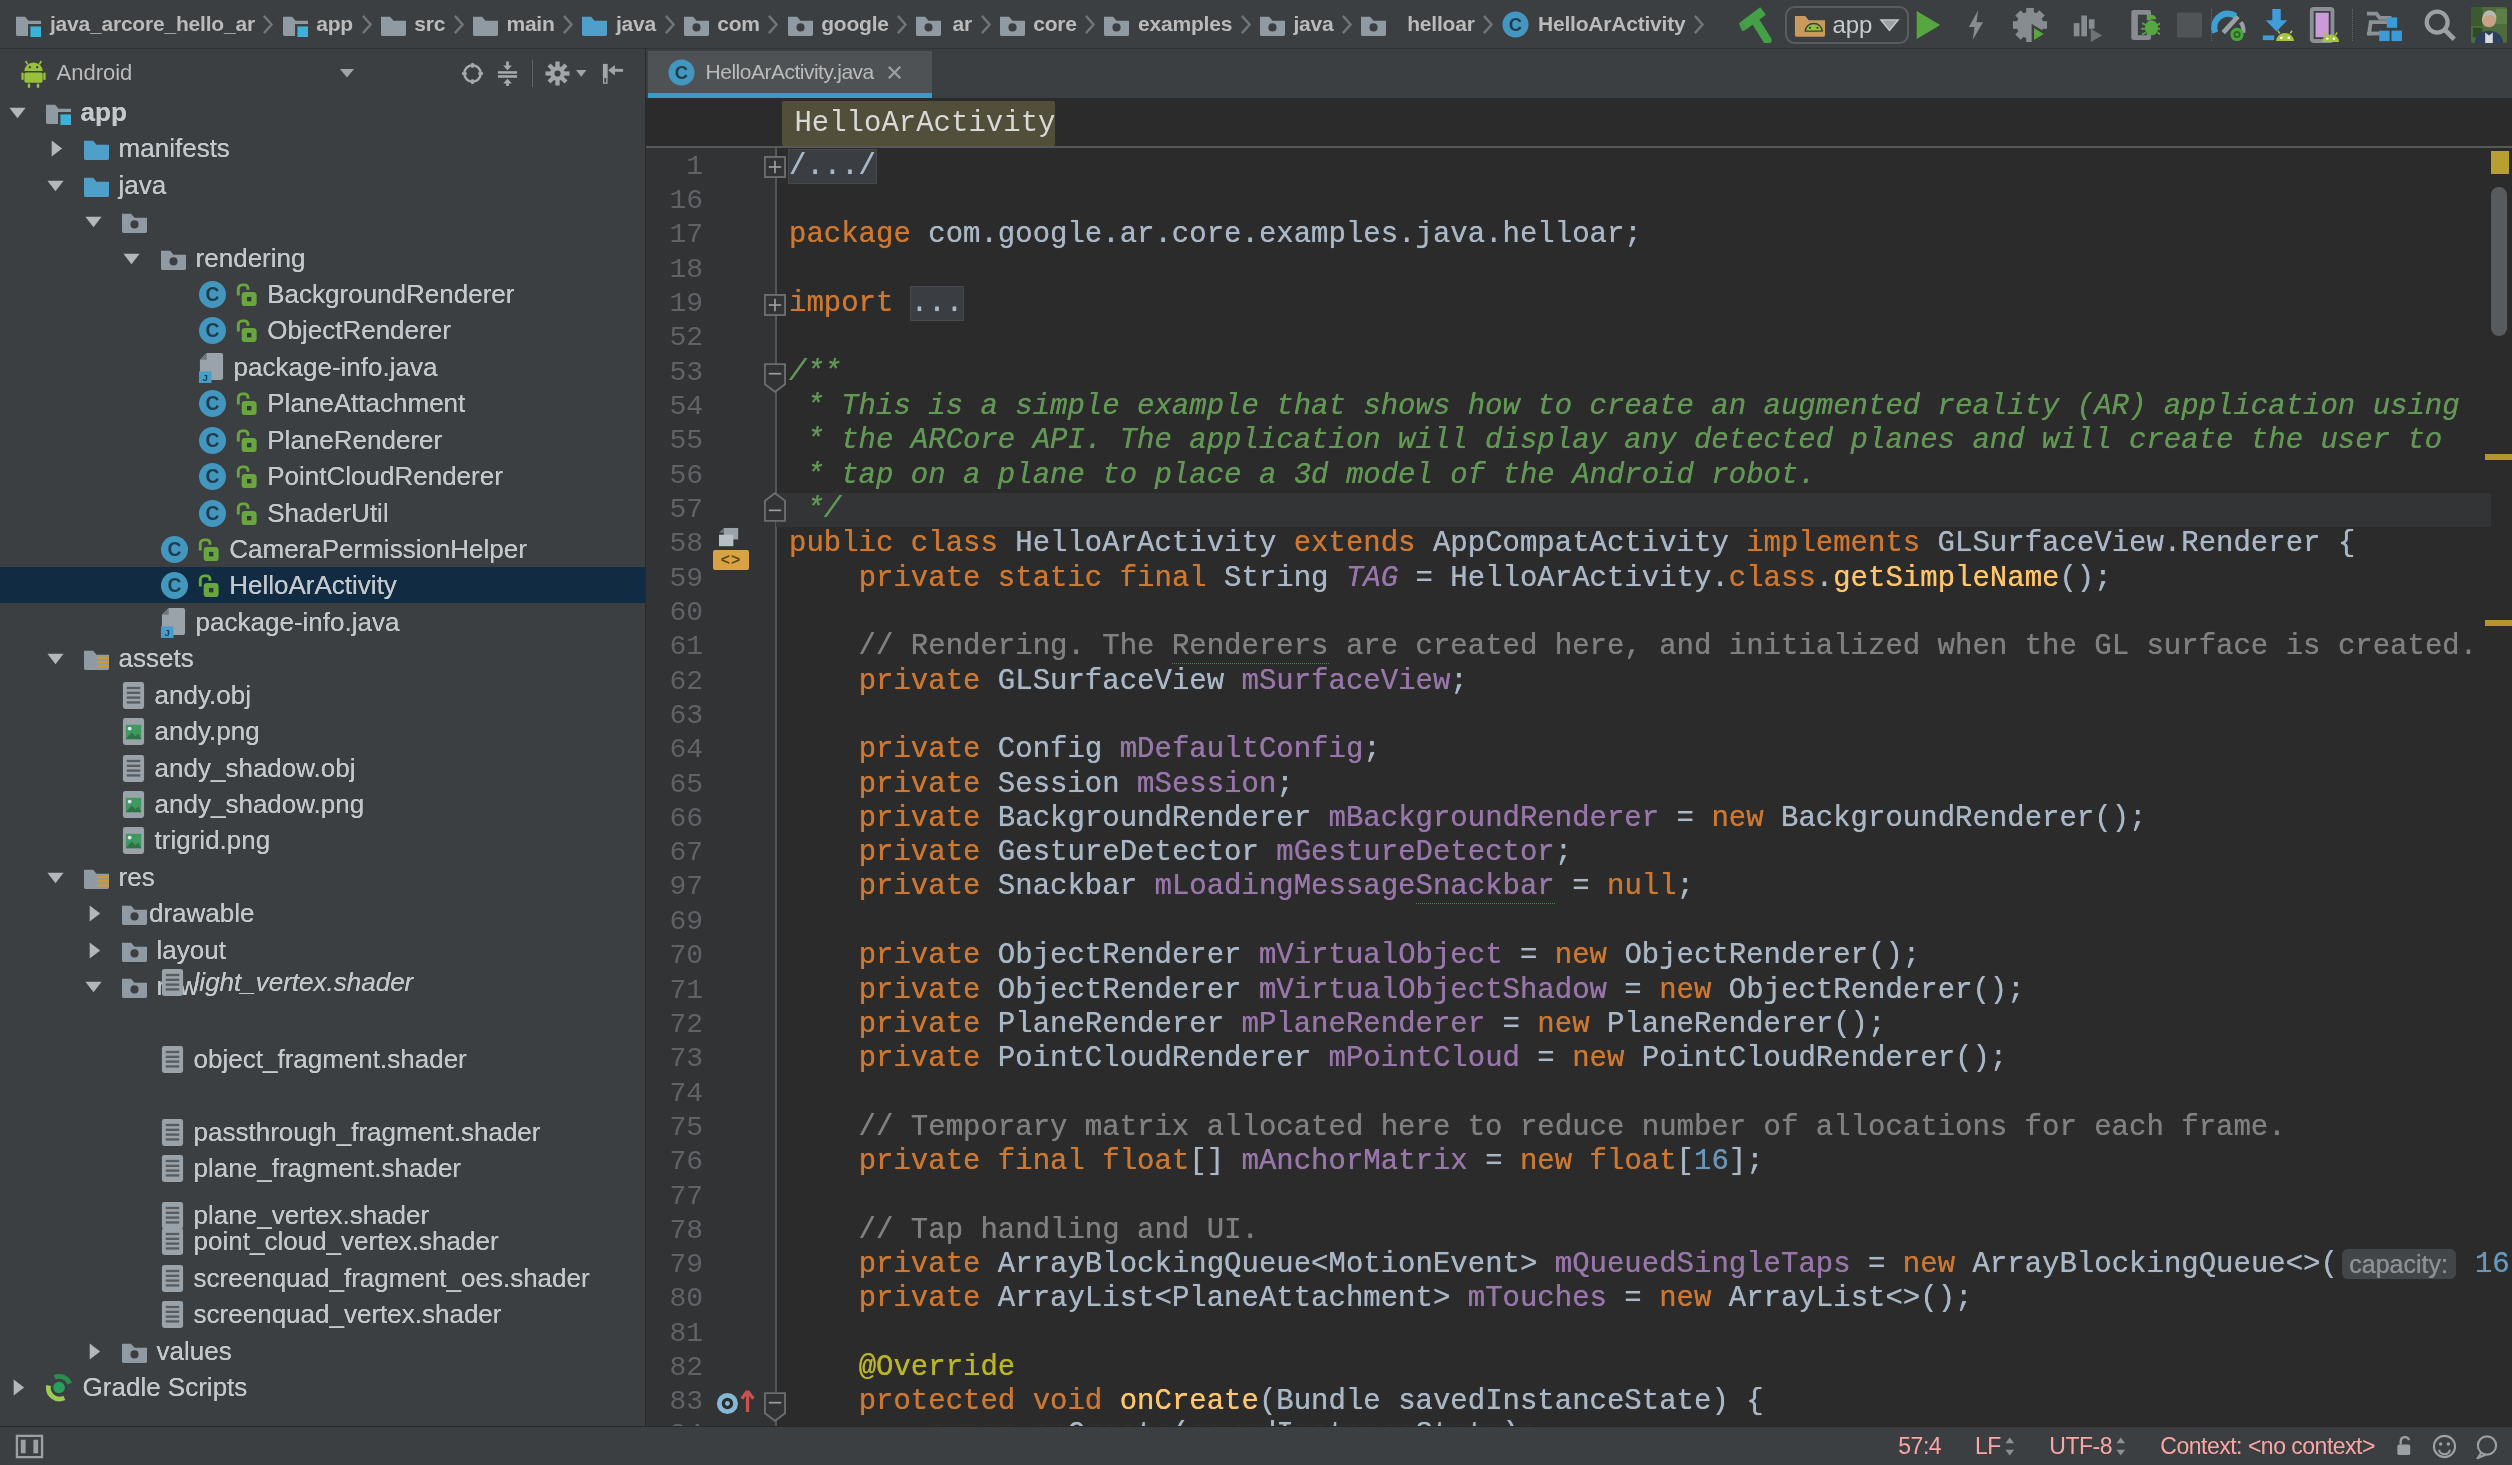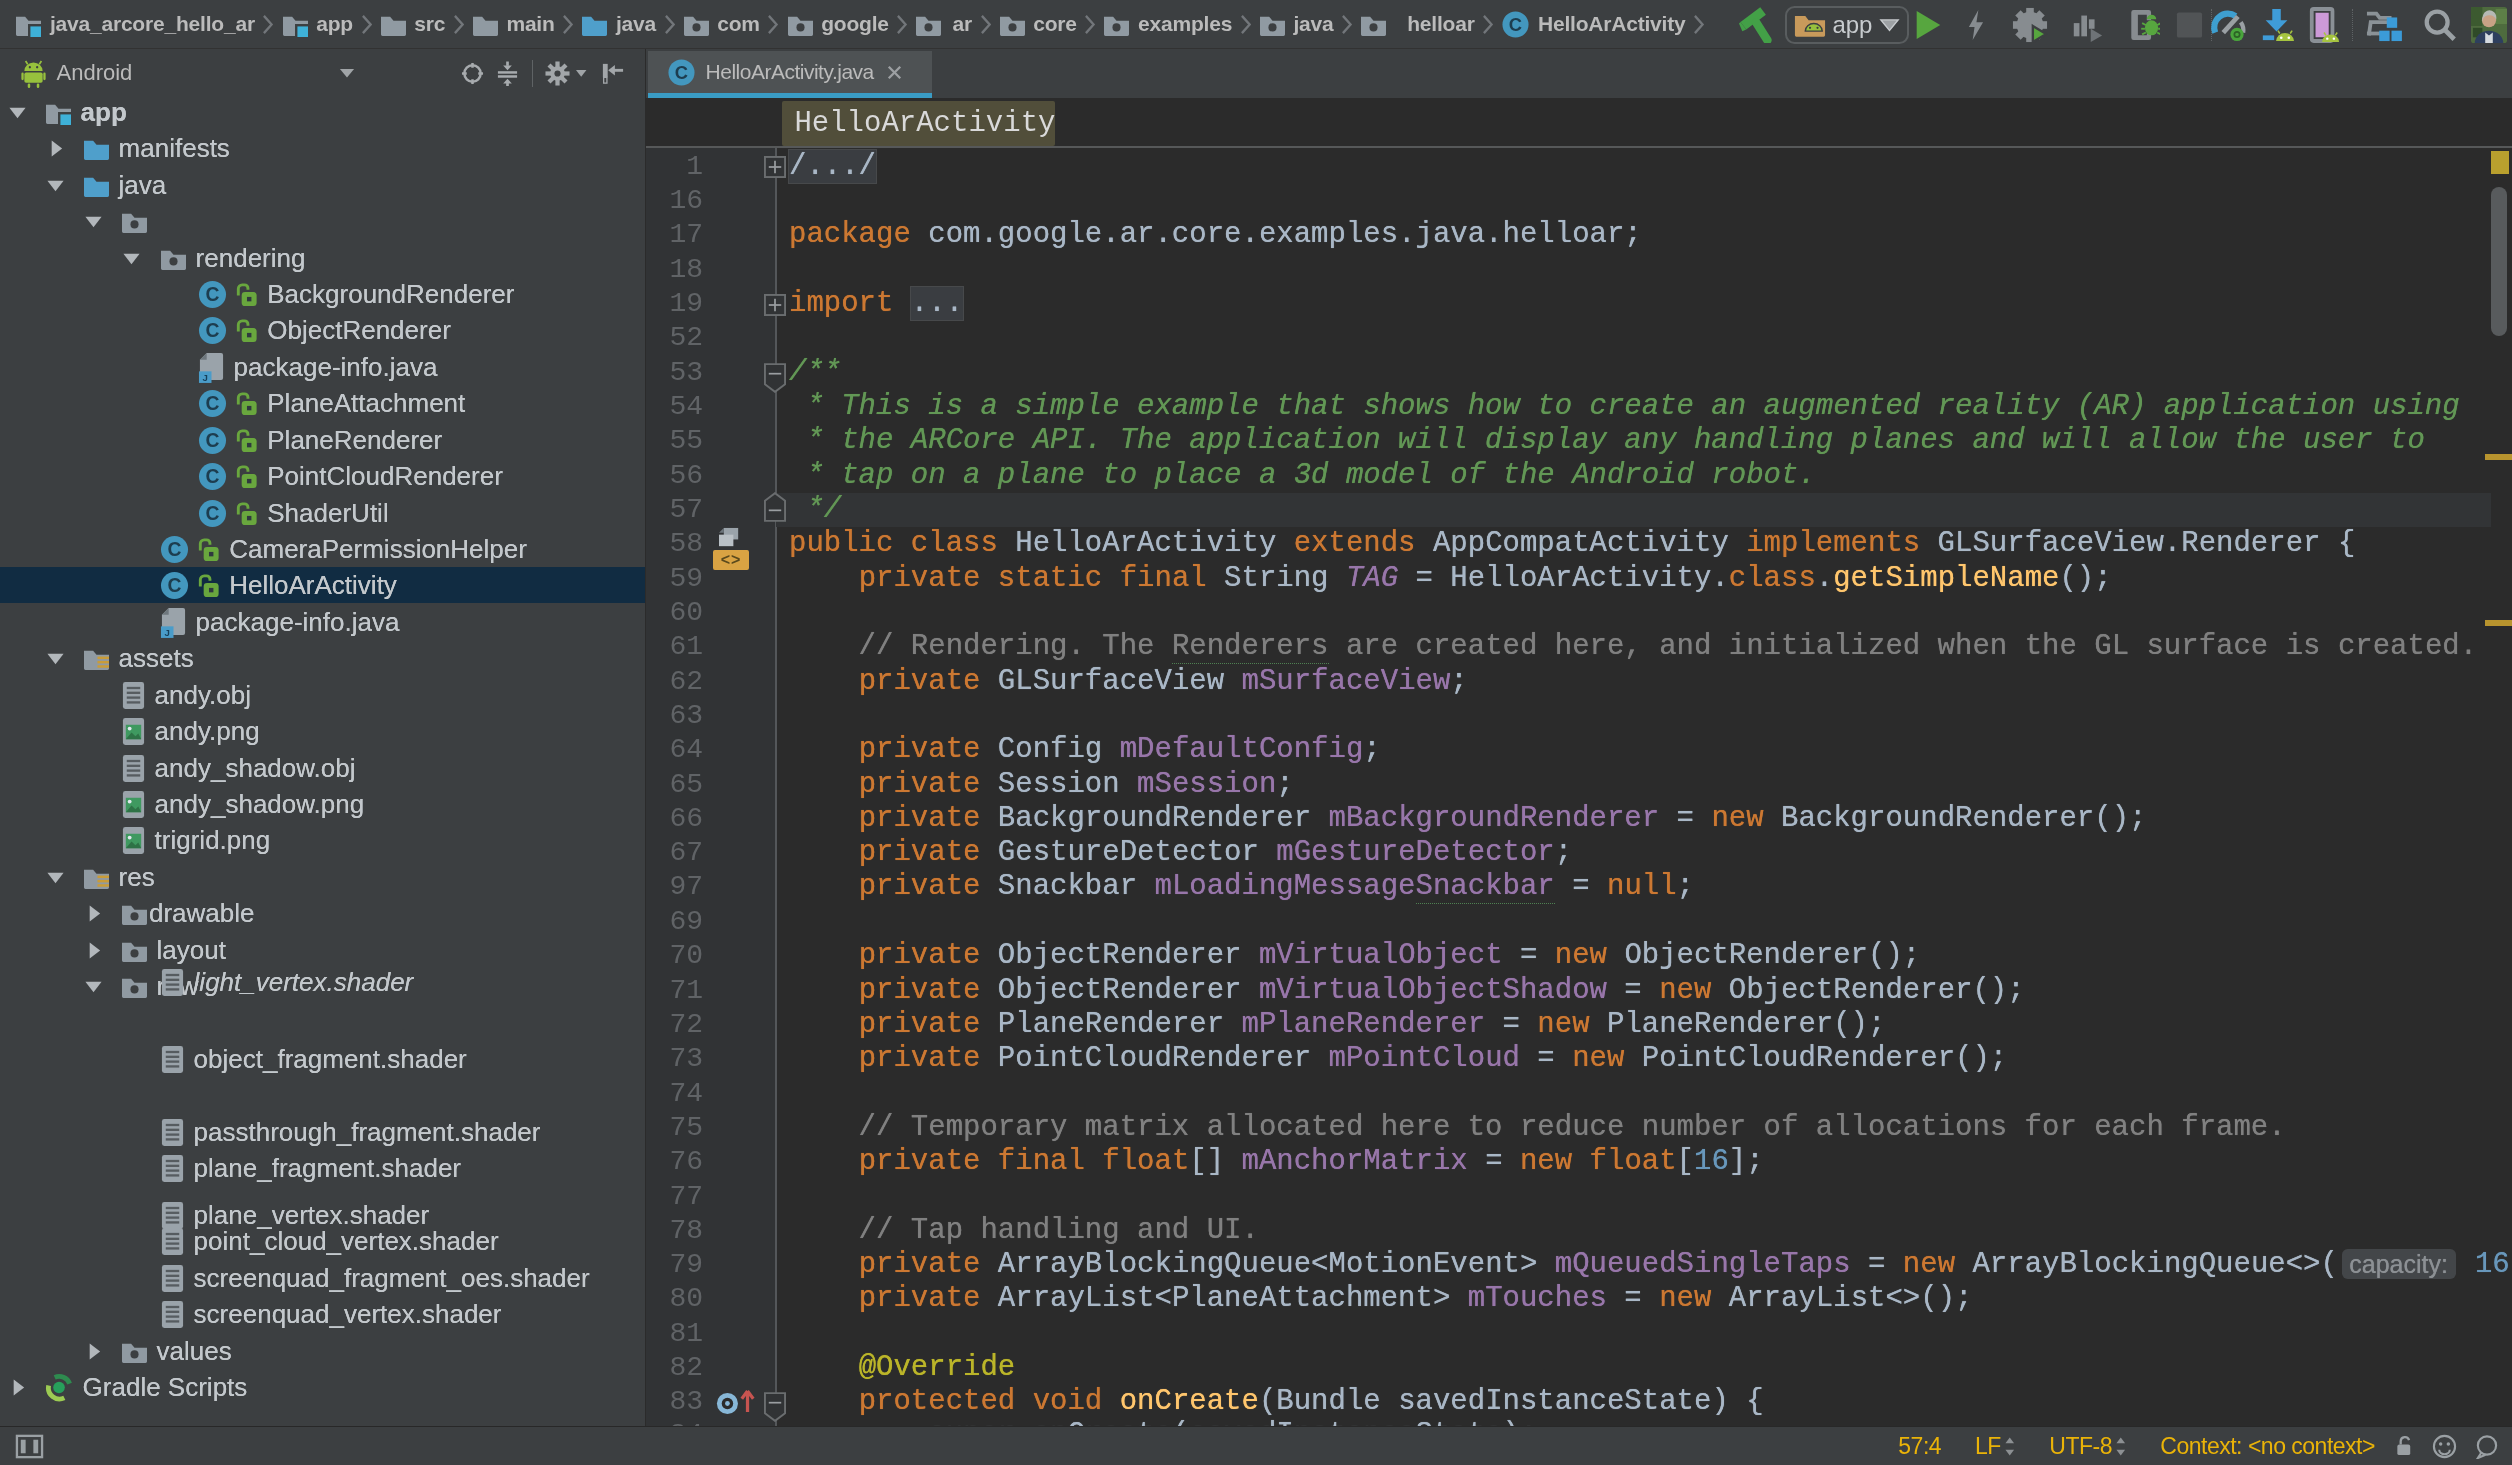--- a/index.html
+++ b/index.html
@@ -841,21 +841,21 @@
     <div class="cl" style="left:143px;top:120px;"><span class="kw">package</span> com.google.ar.core.examples.java.helloar;</div>
     <div class="ln" style="left:0;top:155px;">18</div>
     <div class="ln" style="left:0;top:189px;">19</div>
     <div class="cl" style="left:143px;top:189px;"><span class="kw">import</span> <span class="foldbox">...</span></div>
     <div class="ln" style="left:0;top:223px;">52</div>
     <div class="ln" style="left:0;top:258px;">53</div>
     <div class="cl" style="left:143px;top:258px;"><span class="doc">/**</span></div>
     <div class="ln" style="left:0;top:292px;">54</div>
     <div class="cl" style="left:143px;top:292px;"><span class="doc"> * This is a simple example that shows how to create an augmented reality (AR) application using</span></div>
     <div class="ln" style="left:0;top:326px;">55</div>
-    <div class="cl" style="left:143px;top:326px;"><span class="doc"> * the ARCore API. The application will display any handling planes and will allow the user to</span></div>
+    <div class="cl" style="left:143px;top:326px;"><span class="doc"> * the ARCore API. The application will display any detected planes and will create the user to</span></div>
     <div class="ln" style="left:0;top:361px;">56</div>
     <div class="cl" style="left:143px;top:361px;"><span class="doc"> * tap on a plane to place a 3d model of the Android robot.</span></div>
     <div class="ln" style="left:0;top:395px;">57</div>
     <div class="cl" style="left:143px;top:395px;"><span class="doc"> */</span></div>
     <div class="ln" style="left:0;top:429px;">58</div>
     <div class="cl" style="left:143px;top:429px;"><span class="kw">public class</span> HelloArActivity <span class="kw">extends</span> AppCompatActivity <span class="kw">implements</span> GLSurfaceView.Renderer {</div>
     <div class="ln" style="left:0;top:464px;">59</div>
     <div class="cl" style="left:143px;top:464px;">    <span class="kw">private static final</span> String <span class="fld" style="font-style:italic;">TAG</span> = HelloArActivity.<span class="kw">class</span>.<span class="mth">getSimpleName</span>();</div>
     <div class="ln" style="left:0;top:498px;">60</div>
     <div class="ln" style="left:0;top:532px;">61</div>
@@ -956,21 +956,21 @@
   </div>
 <div class="abs" style="left:645px;top:49px;width:1px;height:1377px;background:#2b2b2b;"></div>
 <div class="abs flex" style="left:0;top:1426px;width:2512px;height:39px;background:#3c3f41;border-top:1px solid #282828;">
     <div style="margin-left:15.3px;">
       <svg width="29" height="29" viewBox="0 0 30 30">
         <rect x="2" y="4" width="26" height="22" stroke="#9aa0a4" stroke-width="2.4" fill="none"></rect>
         <rect x="6" y="8" width="5" height="14" fill="#9aa0a4"></rect>
         <rect x="19" y="8" width="5" height="14" fill="#9aa0a4"></rect>
       </svg>
     </div>
-    <div class="flex" style="margin-left:auto;margin-right:13.4px;gap:34px;color:#eab308;font-size:23px;letter-spacing:-0.5px;">
+    <div class="flex" style="margin-left:auto;margin-right:13.4px;gap:34px;color:#fca5a5;font-size:23px;letter-spacing:-0.5px;">
       <span>57:4</span>
       <span class="flex" style="gap:2.9px;">LF<svg width="11.5" height="21" viewBox="0 0 12 22">
           <path d="M6 1.5 L10.5 7.5 H1.5 z" fill="#8c9093"></path>
           <path d="M6 20.5 L1.5 14.5 H10.5 z" fill="#8c9093"></path>
         </svg></span>
       <span class="flex" style="gap:2.9px;">UTF-8<svg width="11.5" height="21" viewBox="0 0 12 22">
           <path d="M6 1.5 L10.5 7.5 H1.5 z" fill="#8c9093"></path>
           <path d="M6 20.5 L1.5 14.5 H10.5 z" fill="#8c9093"></path>
         </svg></span>
       <span>Context: &lt;no context&gt;</span>

